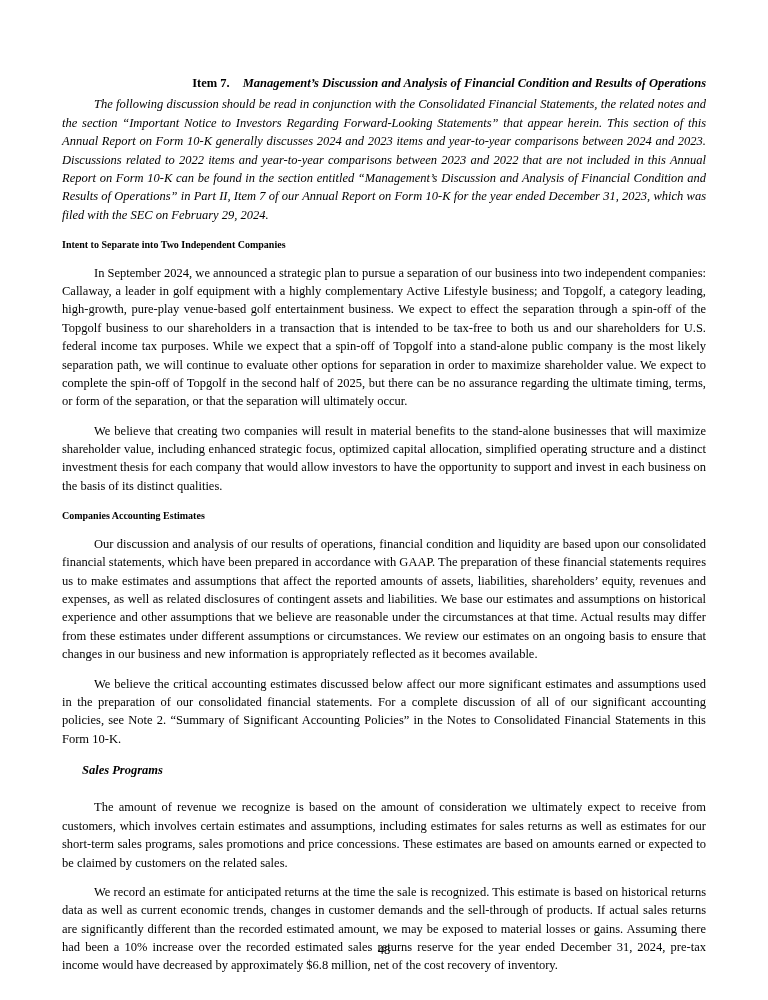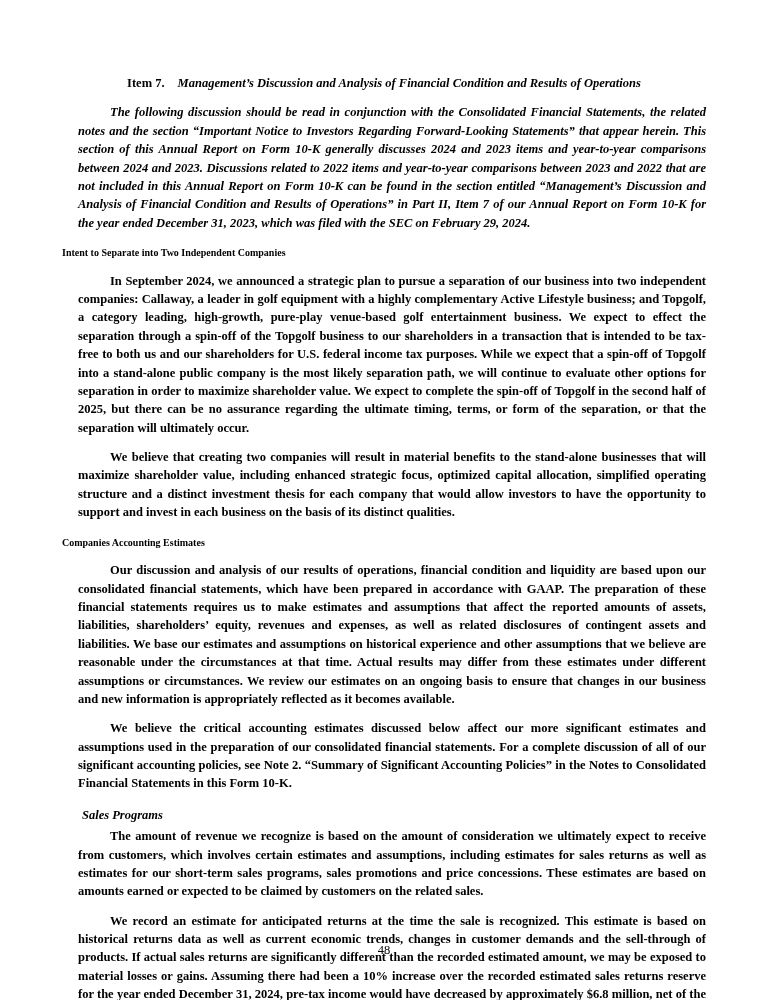--- a/index.html
+++ b/index.html
@@ -13,52 +13,51 @@
     width: 768px;
     height: 1000px;
     background: #ffffff;
     padding: 74px 62px 0 62px;
     font-size: 12.5px;
     line-height: 1.47;
     overflow: hidden;
   }
   .item-heading {
     font-weight: bold;
-    margin: 0 0 11px 0;
-    text-align: center;
+    margin: 0 0 3px 0;
+    text-align: right;
   }
   .item-label {
     font-weight: bold;
     font-style: normal;
     padding-right: 13px;
   }
   .item-title {
     font-weight: bold;
     font-style: italic;
   }
   p.body-para {
     text-align: justify;
     text-indent: 32px;
-    margin: 0 0 11px 16px;
-    font-weight: bold;
+    margin: 0 0 11px 0;
   }
   p.italic-para {
     font-style: italic;
   }
   h2.section-heading {
     font-size: 10px;
     font-weight: bold;
     margin: 14px 0 11px 0;
     text-align: left;
   }
   h3.sub-heading {
     font-size: 12.5px;
     font-weight: bold;
     font-style: italic;
-    margin: 13px 0 3px 20px;
+    margin: 13px 0 19px 20px;
     text-align: left;
   }
   .page-footer {
     position: absolute;
     top: 941px;
     left: 0;
     width: 100%;
     text-align: center;
     font-size: 12.5px;
   }

